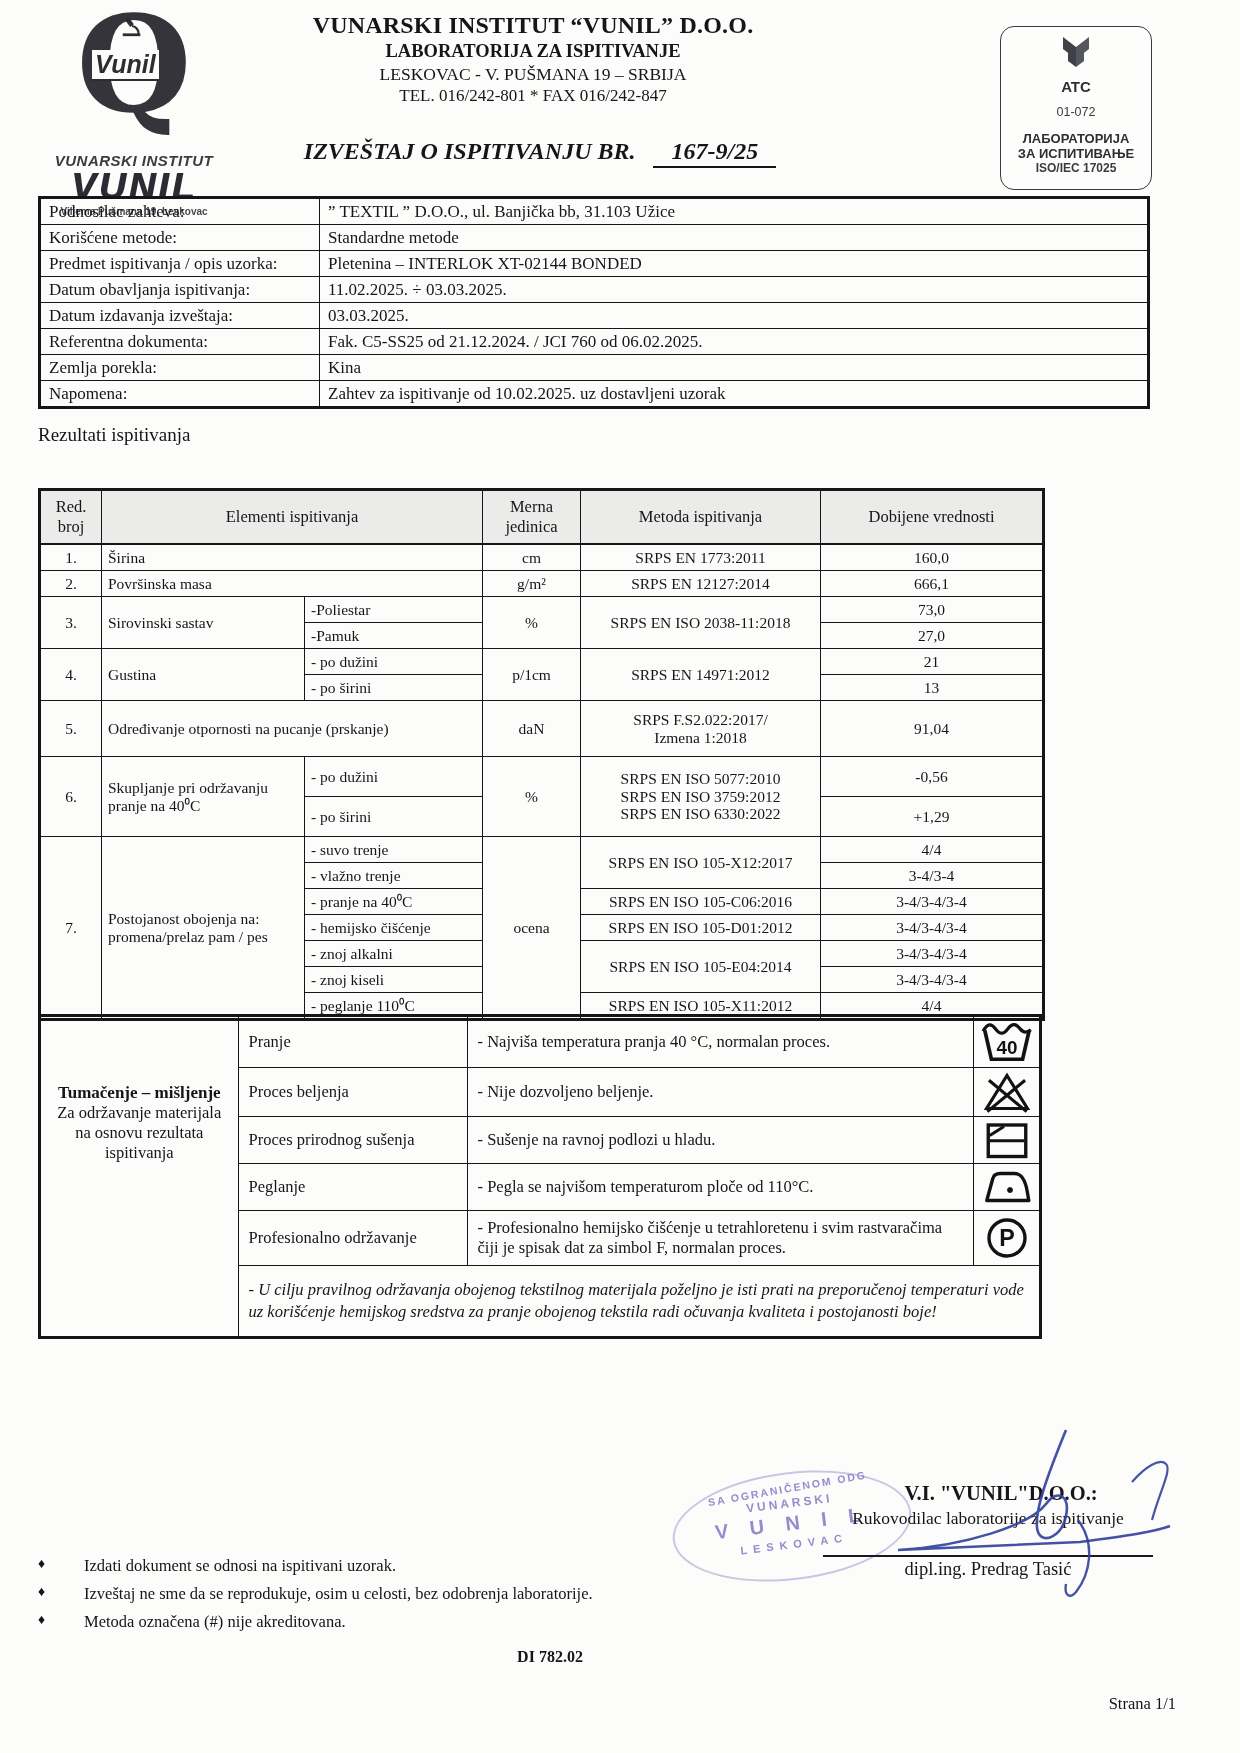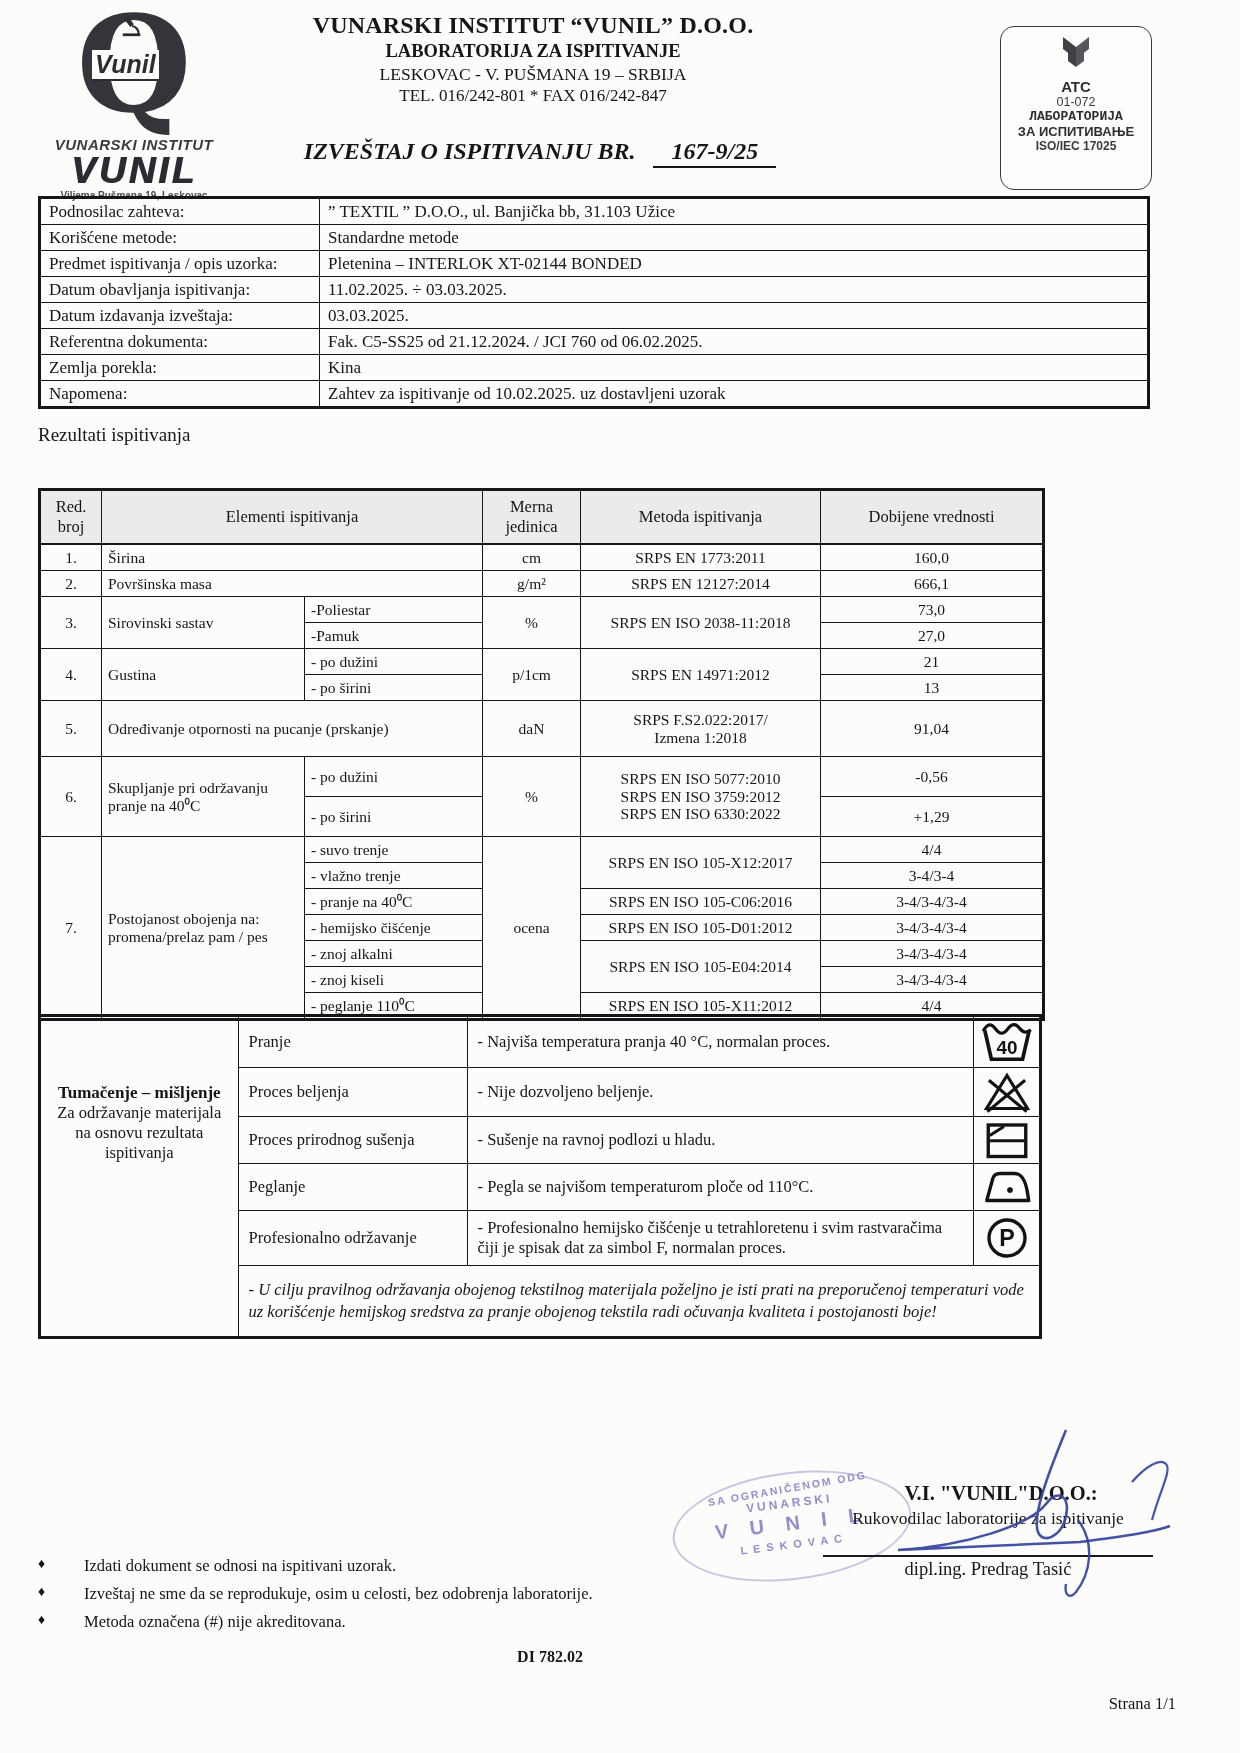--- a/index.html
+++ b/index.html
@@ -8,42 +8,42 @@
 
   
   .qlogo{position:absolute;left:34px;top:6px;width:200px;text-align:center;}
   .q-wrap{position:relative;height:128px;}
   .q-char{font-family:"DejaVu Serif", serif;font-size:132px;line-height:118px;font-weight:bold;color:#34343a;}
   .q-vunil{position:absolute;left:58px;top:44px;font-family:"Liberation Sans", sans-serif;
            font-style:italic;font-weight:bold;font-size:25px;color:#2c2c33;background:#fcfcfa;
            padding:0 3px;border-bottom:2px solid #2c2c33;}
   .q-scope{position:absolute;left:86px;top:8px;}
   .logo-inst{font-family:"Liberation Sans", sans-serif;font-style:italic;font-weight:bold;
-             font-size:15px;letter-spacing:.5px;color:#3a3a40;margin-top:2px;}
+             font-size:15px;letter-spacing:.5px;color:#3a3a40;margin-top:18px;}
   .logo-brand{font-family:"Liberation Sans", sans-serif;font-style:italic;font-weight:900;
               font-size:37px;line-height:36px;letter-spacing:3px;color:#2b2b33;
               text-shadow:1px 0 #2b2b33;}
   .logo-addr{font-family:"Liberation Sans", sans-serif;font-size:10px;font-weight:bold;color:#4a4a50;margin-top:1px;}
 
   .hdr-center{position:absolute;left:252px;top:12px;width:562px;text-align:center;}
   .hdr-name{font-size:24px;font-weight:bold;letter-spacing:.2px;}
   .hdr-lab{font-size:18.5px;font-weight:bold;margin-top:2px;text-align:center;}
   .hdr-addr{font-size:17.5px;margin-top:2px;}
   .hdr-tel{font-size:17px;margin-top:1px;}
   .hdr-title{position:absolute;left:240px;top:138px;width:600px;text-align:center;
              font-size:24px;font-weight:bold;font-style:italic;}
   .hdr-title .num{display:inline-block;border-bottom:2.5px solid #15151a;padding:0 18px 1px;margin-left:12px;}
 
   .atc{position:absolute;left:1000px;top:26px;width:150px;height:162px;border:1.6px solid #3a3a40;
        border-radius:14px;text-align:center;font-family:"Liberation Sans", sans-serif;background:#fdfdfc;}
   .atc-mark{margin-top:8px;}
   .atc-name{font-size:15px;font-weight:bold;color:#2e2e34;line-height:15px;}
-  .atc-num{font-size:12.5px;color:#3a3a40;margin-top:1px;}
+  .atc-num{font-size:12.5px;color:#3a3a40;margin-top:11px;}
   .atc-l1,.atc-l2{font-size:13px;font-weight:bold;color:#2e2e34;line-height:15px;}
-  .atc-l1{font-family:Liberation Mono, monospace;}
+  .atc-l1{margin-top:12px;}
   .atc-l3{font-size:12px;font-weight:bold;color:#3a3a40;line-height:14px;}
 
   
   table{border-collapse:collapse;table-layout:fixed;}
   .info{position:absolute;left:38px;top:196px;width:1112px;border:3px solid #15151a;}
   .info td{border:1.6px solid #15151a;font-size:17px;padding:1px 8px;height:23px;
            white-space:nowrap;overflow:hidden;}
   .info td.lbl{width:280px;}
 
   .res-heading{position:absolute;left:38px;top:424px;font-size:19px;}

